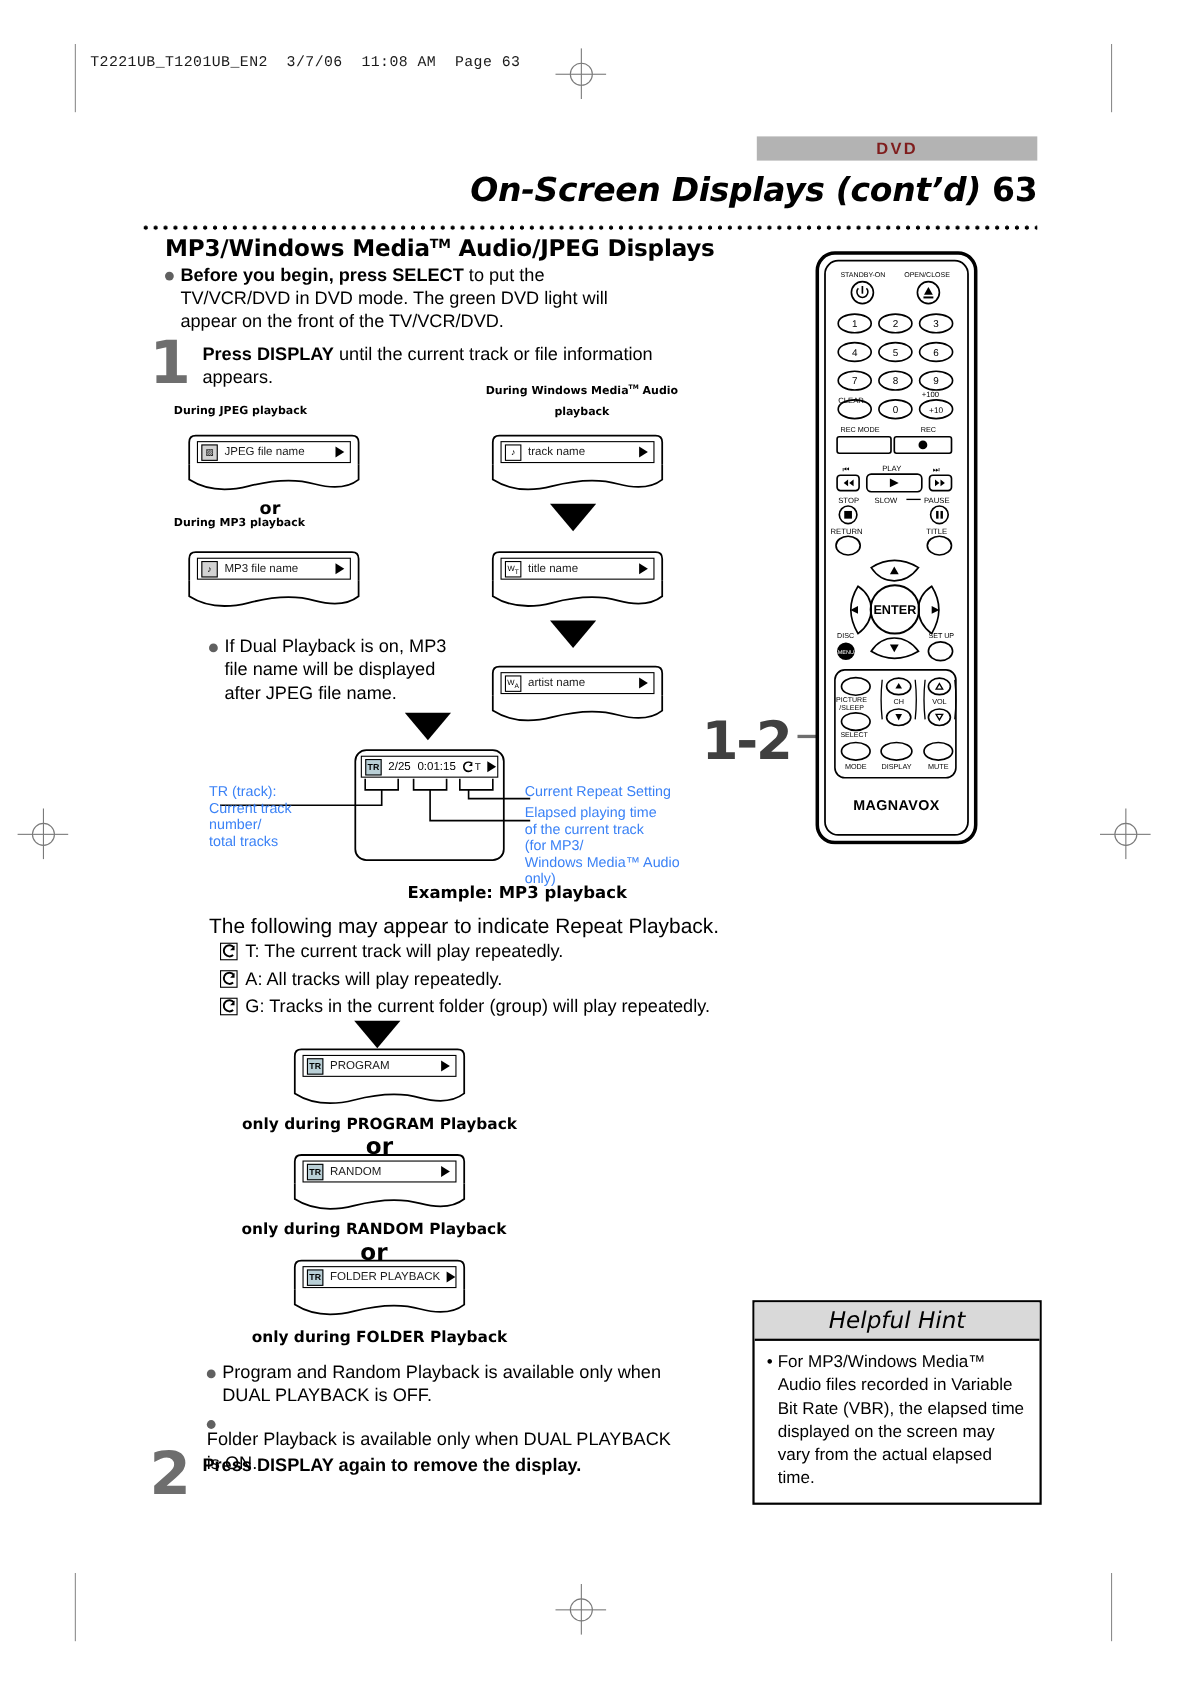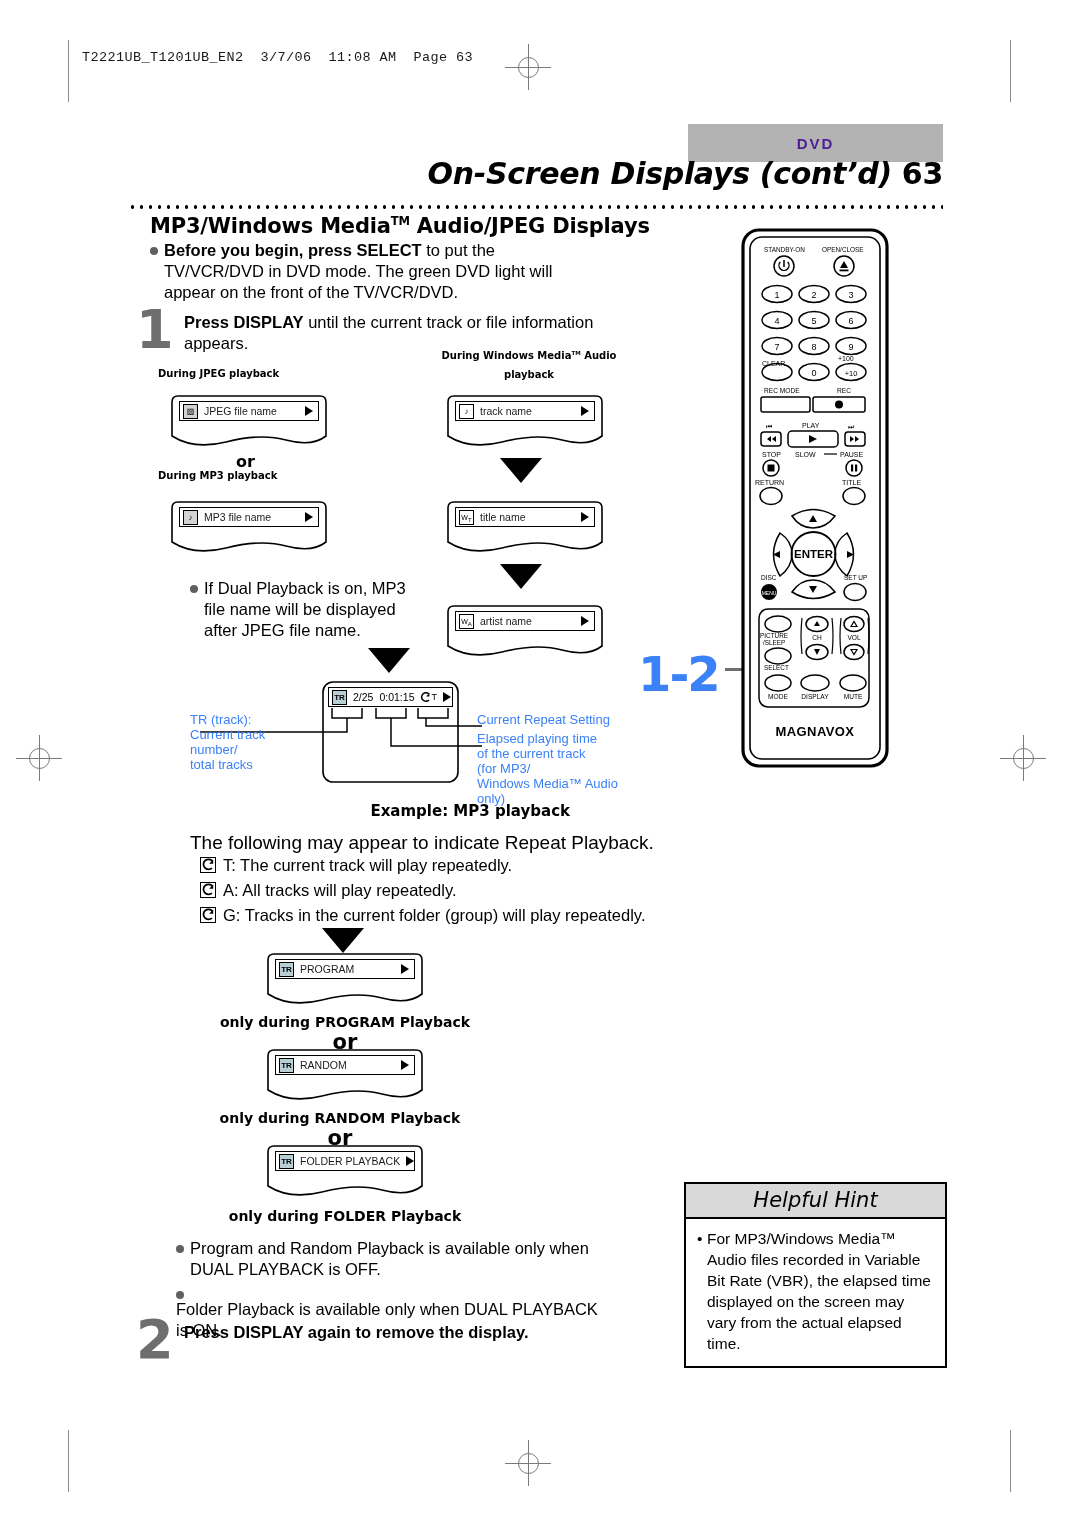--- a/index.html
+++ b/index.html
@@ -25,22 +25,22 @@
 
   
   .slug {
     position:absolute; left:82px; top:50px;
     font-family:"Liberation Mono", monospace;
     font-size:13.5px; letter-spacing:.4px; color:#1a1a1a; white-space:pre;
   }
 
   
   .dvd-tab {
-    position:absolute; left:688px; top:124px; width:255px; height:38px;
-    background:#b3b3b3; color:#4c1d95; font-weight:bold; font-size:15px;
+    position:absolute; left:688px; top:124px; width:255px; height:22px;
+    background:#b3b3b3; color:#7f1d1d; font-weight:bold; font-size:15px;
     letter-spacing:2px; display:flex; align-items:center; justify-content:center;
   }
   .page-title {
     position:absolute; right:137px; top:156px;
     font-family:"DejaVu Sans", sans-serif;
     font-style:italic; font-weight:bold; font-size:30px; letter-spacing:-.3px;
     white-space:nowrap;
   }
   .page-title .num { font-style:normal; margin-left:10px; }
   .dotrule {
@@ -144,21 +144,21 @@
   .cap {
     position:absolute; width:360px; text-align:center;
     font-family:"DejaVu Sans", sans-serif; font-weight:bold; font-size:14px;
   }
   .orbig {
     position:absolute; width:360px; text-align:center;
     font-family:"DejaVu Sans", sans-serif; font-weight:bold; font-size:21px;
   }
 
   
-  .notes { position:absolute; left:176px; top:1238px; width:430px; }
+  .notes { position:absolute; left:188px; top:1238px; width:430px; }
   .notes .row { display:flex; }
 
   .step2 {
     position:absolute; left:136px; top:1316px; width:470px;
     display:flex; align-items:flex-start;
   }
 
   
   .hint {
     position:absolute; left:684px; top:1182px; width:263px;
@@ -171,21 +171,21 @@
     text-align:center; padding:4px 0 5px;
   }
   .hint .hbody { padding:9px 11px 12px; }
   .hint .hrow { display:flex; font-size:15.5px; line-height:21px; }
   .hint .hdot { flex:0 0 auto; width:10px; }
 
   
   .marker12 {
     position:absolute; left:638px; top:646px;
     font-family:"DejaVu Sans", sans-serif;
-    font-weight:bold; font-size:48px; color:#3b82f6; letter-spacing:-2px;
+    font-weight:bold; font-size:48px; color:#404040; letter-spacing:-2px;
   }
   .marker-line { position:absolute; left:725px; top:668px; width:100px; height:2.5px; background:#6e6e6e; }
 
   
   .remote { position:absolute; left:740px; top:228px; width:150px; height:540px; }
   .remote svg { display:block; }
 </style>
 </head>
 <body>
 

